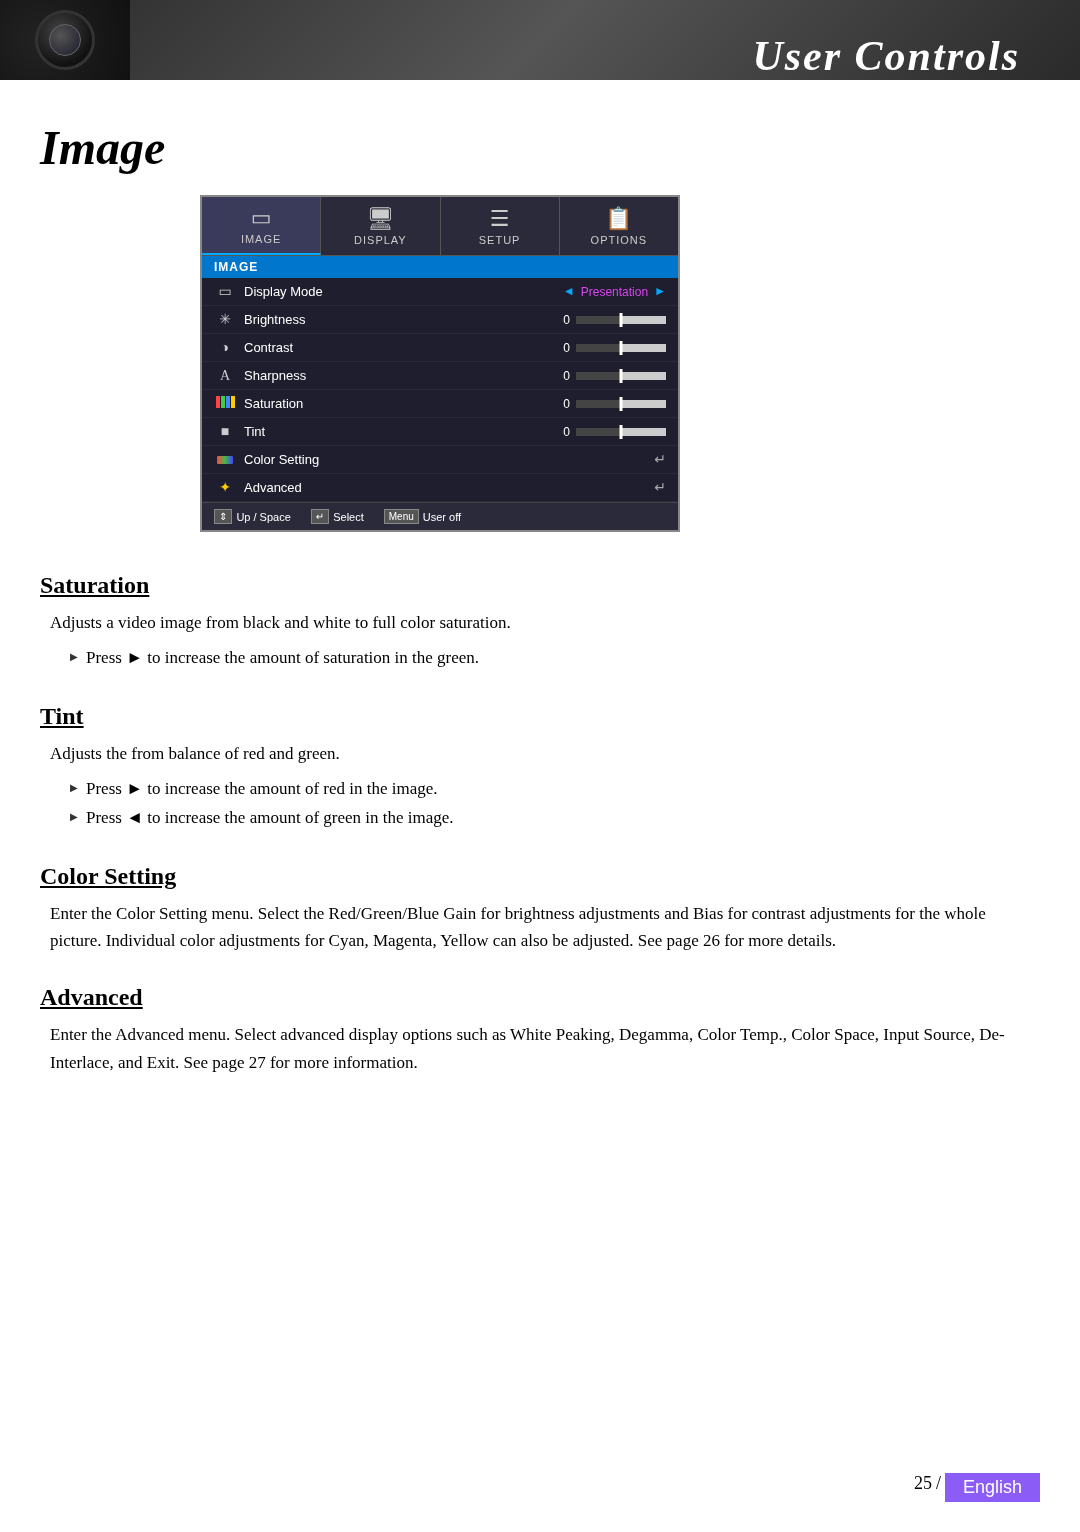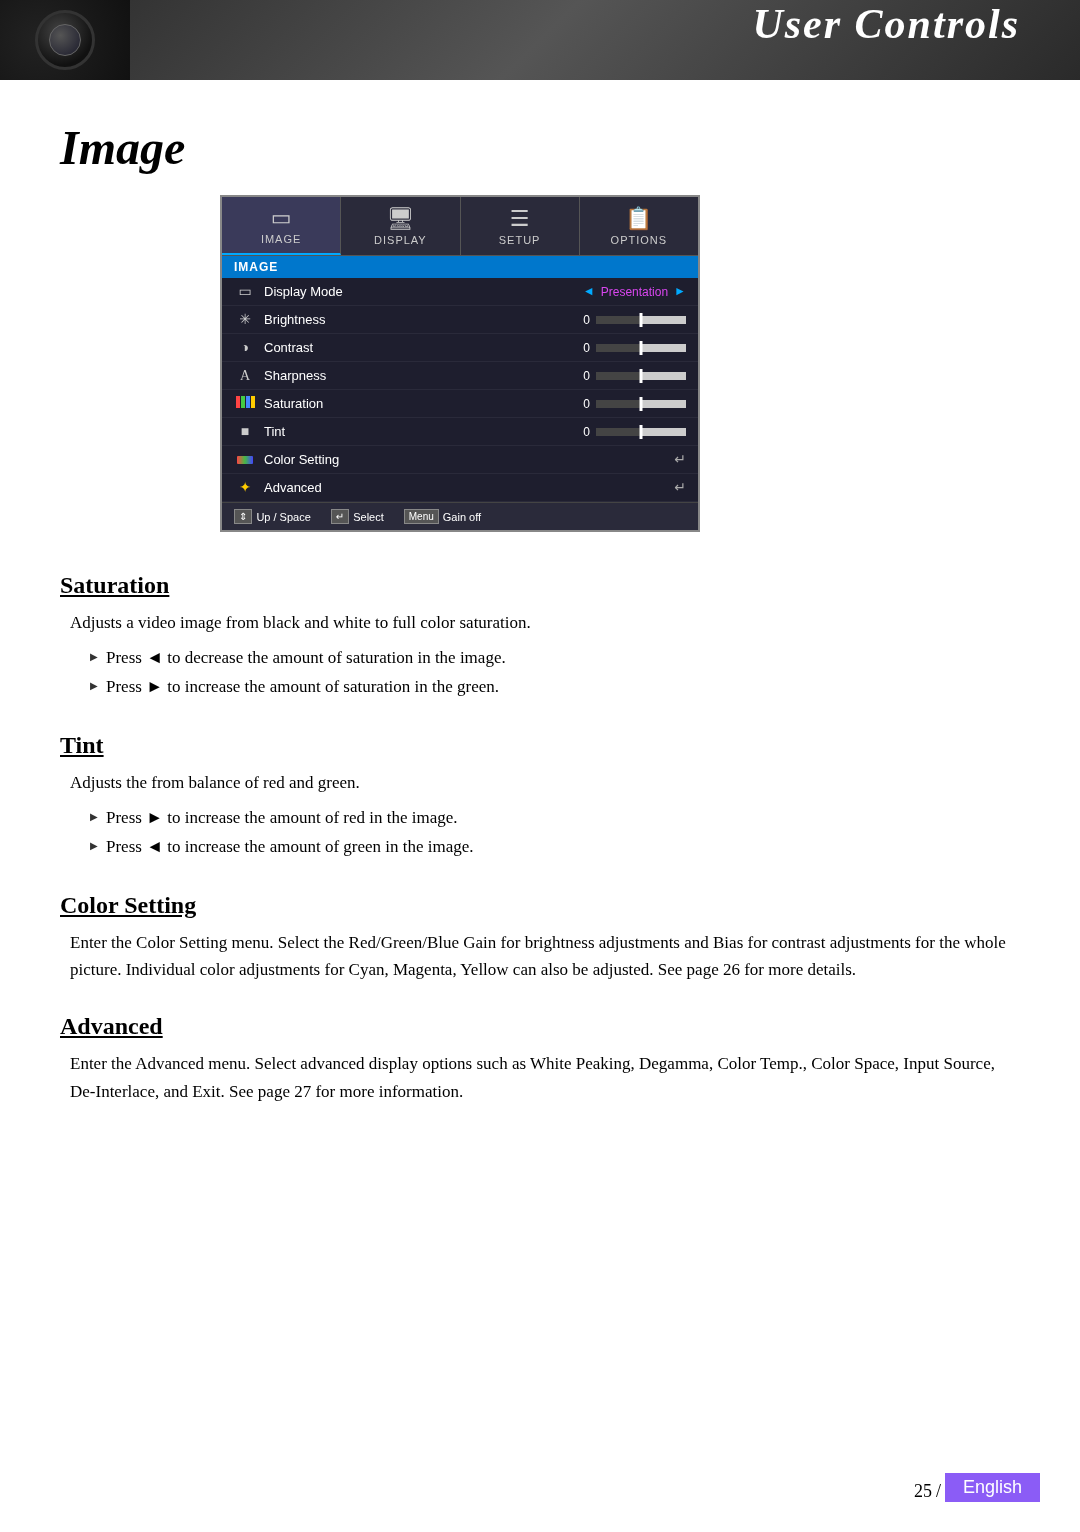--- a/index.html
+++ b/index.html
@@ -10,21 +10,21 @@
       font-family: Georgia, 'Times New Roman', serif;
       position: relative;
       overflow-x: hidden;
     }
 
     
     .header-bar {
       background: linear-gradient(135deg, #2a2a2a 0%, #555 50%, #2a2a2a 100%);
       height: 80px;
       display: flex;
-      align-items: flex-start;
+      align-items: flex-end;
       justify-content: flex-end;
       padding-right: 60px;
       position: relative;
     }
     .header-bar::before {
       content: '';
       position: absolute;
       left: 0; top: 0;
       width: 120px; height: 80px;
       background: radial-gradient(ellipse at center, #111 0%, #333 100%);
@@ -32,21 +32,21 @@
     .header-title {
       font-size: 42px;
       font-style: italic;
       font-weight: bold;
       color: #ffffff;
       letter-spacing: 2px;
     }
 
     
     .page-content {
-      padding: 40px 60px;
+      padding: 40px 40px;
     }
 
     
     .section-main-title {
       font-size: 48px;
       font-style: italic;
       font-weight: bold;
       color: #000;
       margin-bottom: 20px;
     }
@@ -248,21 +248,21 @@
       top: 4px;
       color: #333;
     }
 
     
     .page-footer {
       position: absolute;
       bottom: 30px;
       right: 40px;
       display: flex;
-      align-items: flex-end;
+      align-items: flex-start;
     }
     .page-num {
       font-size: 18px;
       color: #000;
       margin-right: 4px;
     }
     .page-lang-box {
       background: #8b5cf6;
       color: #fff;
       font-size: 18px;
@@ -444,30 +444,29 @@
       <div class="nav-item">
         <span class="nav-icon-box">⇕</span>
         <span>Up / Space</span>
       </div>
       <div class="nav-item">
         <span class="nav-icon-box">↵</span>
         <span>Select</span>
       </div>
       <div class="nav-item">
         <span class="nav-icon-box">Menu</span>
-        <span>Gain off</span>
+        <span>User off</span>
       </div>
     </div>
 
   </div>
 
   <h2 class="subsection-title">Saturation</h2>
   <p class="subsection-body">Adjusts a video image from black and white to full color saturation.</p>
   <ul class="bullet-list">
-    <li>Press ◄ to decrease the amount of saturation in the image.</li>
     <li>Press ► to increase the amount of saturation in the green.</li>
   </ul>
 
   <h2 class="subsection-title">Tint</h2>
   <p class="subsection-body">Adjusts the from balance of red and green.</p>
   <ul class="bullet-list">
     <li>Press ► to increase the amount of red in the image.</li>
     <li>Press ◄ to increase the amount of green in the image.</li>
   </ul>
 

